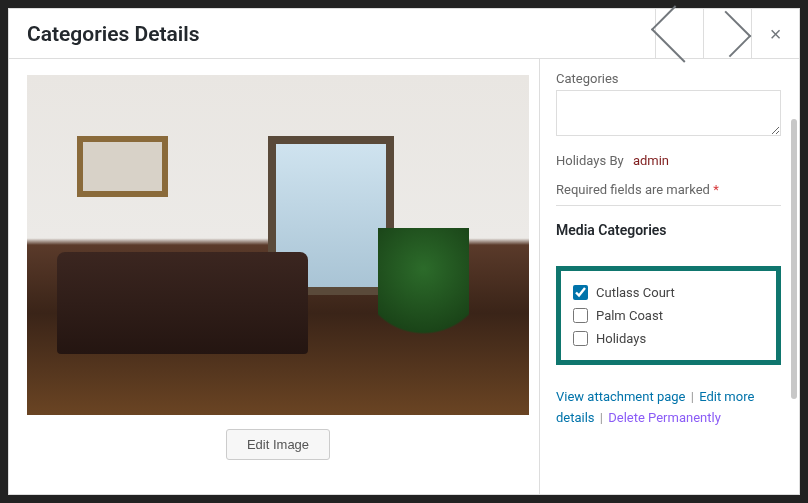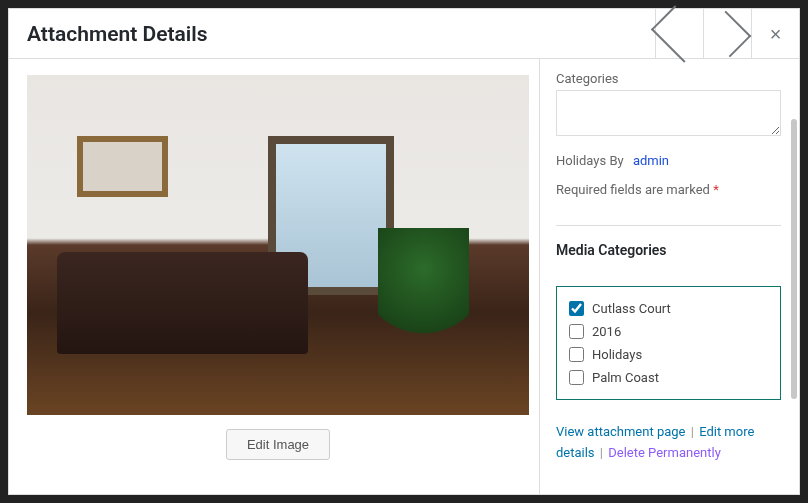--- a/index.html
+++ b/index.html
@@ -17,45 +17,45 @@
   .fake-img::before { content: ""; position: absolute; left: 48%; top: 18%; width: 22%; height: 42%; background: linear-gradient(180deg,#cfe3ef,#a9c4d5); border: 8px solid #5a4a3a; }
   .fake-img::after { content:""; position:absolute; left:6%; top:52%; width:50%; height:30%; background: linear-gradient(180deg,#3b2620,#241511); border-radius: 8px 8px 4px 4px; }
   .plant { position:absolute; right:12%; top:45%; width:18%; height:40%; background: radial-gradient(circle at 50% 30%, #2c6b2a 0%, #1a4418 60%, transparent 62%); }
   .mirror { position:absolute; left:10%; top:18%; width:18%; height:18%; background:#d8d2c8; border:6px solid #8a6a3a; }
   .edit-btn { margin-top: 14px; padding: 7px 20px; font-size: 13px; border: 1px solid #ccc; background: #f7f7f7; color: #555; border-radius: 3px; cursor: pointer; }
   .right { width: 260px; border-left: 1px solid #ddd; padding: 12px 18px 16px 16px; overflow-y: auto; font-size: 13px; color: #555; position: relative; }
   .scroll-indicator { position:absolute; right:2px; top:60px; width:6px; height:280px; background:#c7c7c7; border-radius:3px; }
   .field-label { display: block; color: #666; margin-bottom: 4px; font-size: 13px; }
   textarea.desc { width: 100%; height: 46px; border: 1px solid #ddd; resize: vertical; padding: 4px; font-family: inherit; font-size: 13px; margin-bottom: 14px; }
   .meta-line { font-size: 13px; color: #666; margin-bottom: 14px; }
-  .meta-line .val { color: #1d4ed8; margin-left: 6px; }
-  .req { color: #666; margin-bottom: 28px; }
+  .meta-line .val { color: #7f1d1d; margin-left: 6px; }
+  .req { color: #666; margin-bottom: 8px; }
   .req .ast { color: #d63638; }
   hr.sep { border: none; border-top: 1px solid #ddd; margin: 6px 0 16px; }
   .section-title { font-size: 14px; font-weight: 600; color: #23282d; margin-bottom: 28px; }
-  .cat-box { border: 1px solid #0f766e; padding: 10px 10px 10px 12px; margin-bottom: 22px; }
+  .cat-box { border: 5px solid #0f766e; padding: 10px 10px 10px 12px; margin-bottom: 22px; }
   .cat-row { display: flex; align-items: center; gap: 8px; padding: 4px 0; font-size: 13px; color: #444; }
   .cat-row input[type=checkbox] { width: 15px; height: 15px; accent-color: #0073aa; cursor: pointer; }
   .links { font-size: 13px; line-height: 1.6; color: #666; }
   .links a { color: #0073aa; text-decoration: none; cursor: pointer; text-align: center; }
   .links .danger { color: #8b5cf6; }
   .sep-pipe { color: #999; margin: 0 2px; }
   .chev { display:inline-block; width:10px; height:10px; border-style:solid; border-color:#72777c; }
   .chev.left { border-width: 0 0 2px 2px; transform: rotate(45deg); }
   .chev.right { border-width: 2px 2px 0 0; transform: rotate(45deg); }
   .xicon { font-size: 20px; line-height:1; }
 </style>
 </head>
 <body>
 
 <div class="backdrop">
   <div class="modal">
 
     <div class="header">
-      <h1>Attachment Details</h1>
+      <h1>Categories Details</h1>
       <div class="header-controls">
         <button class="hbtn">
           <span class="chev left"></span>
         </button>
         <button class="hbtn">
           <span class="chev right"></span>
         </button>
         <button class="hbtn">
           <span class="xicon">×</span>
         </button>
@@ -93,29 +93,25 @@
 
         <div class="section-title">Media Categories</div>
 
         <div class="cat-box">
           <label class="cat-row">
             <input type="checkbox" checked="" style="">
             <span>Cutlass Court</span>
           </label>
           <label class="cat-row">
             <input type="checkbox" style="">
-            <span>2016</span>
+            <span>Palm Coast</span>
           </label>
           <label class="cat-row">
             <input type="checkbox" style="">
             <span>Holidays</span>
-          </label>
-          <label class="cat-row">
-            <input type="checkbox" style="">
-            <span>Palm Coast</span>
           </label>
         </div>
 
         <div class="links">
           <a>View attachment page</a>
           <span class="sep-pipe">|</span>
           <a>Edit more details</a>
           <span class="sep-pipe">|</span>
           <a class="danger">Delete Permanently</a>
         </div>

